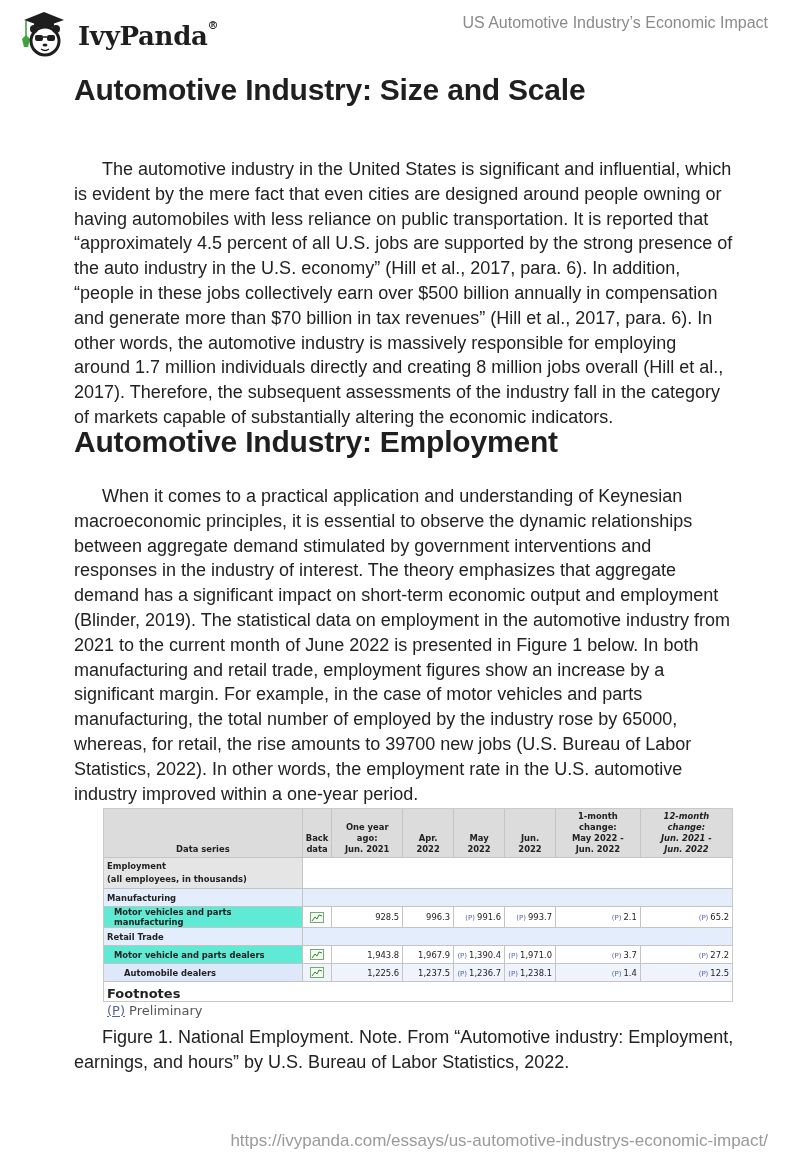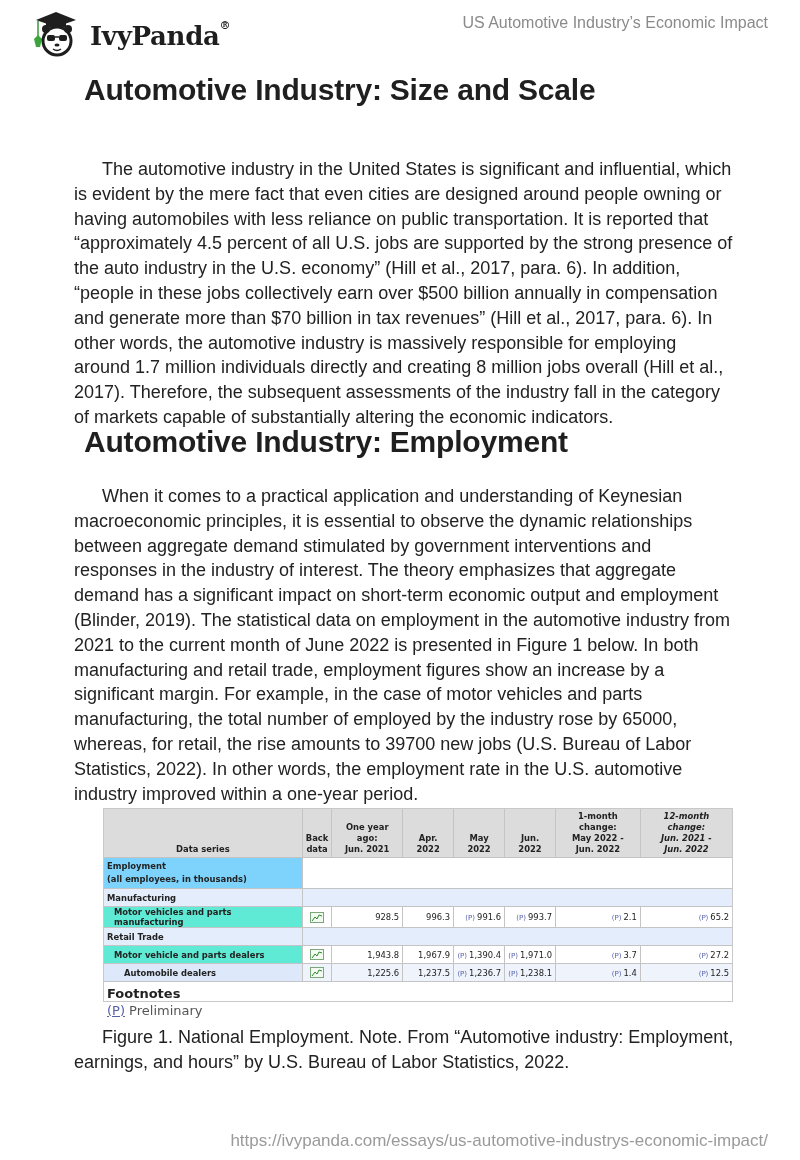--- a/index.html
+++ b/index.html
@@ -1,45 +1,45 @@
 <!DOCTYPE html>
 <html><head>
 <meta charset="utf-8">
 <style>
   html, body { margin: 0; padding: 0; background: #ffffff; }
   body { width: 800px; height: 1160px; position: relative; overflow: hidden; font-family: "Liberation Sans", sans-serif; color: #222; }
 
   .header { position: absolute; left: 0; top: 0; width: 800px; height: 60px; }
-  .logo { position: absolute; left: 30px; top: 7px; display: flex; align-items: center; }
+  .logo { position: absolute; left: 18px; top: 7px; display: flex; align-items: center; }
   .logo-mark { width: 56px; height: 50px; position: relative; }
   .logo-text { font-family: "DejaVu Serif", serif; font-weight: bold; font-size: 26px; color: #1e1e1e; margin-left: 4px; margin-top: 8px; letter-spacing: -0.3px; }
   .logo-text sup { font-size: 11px; vertical-align: top; position: relative; top: -2px; }
   .doc-title { position: absolute; right: 32px; top: 14px; font-size: 16px; color: #8a8a8a; }
 
-  h1 { position: absolute; left: 84px; margin: 0; font-size: 30px; font-weight: bold; color: #1f1f1f; letter-spacing: -0.2px; }
+  h1 { position: absolute; left: 74px; margin: 0; font-size: 30px; font-weight: bold; color: #1f1f1f; letter-spacing: -0.2px; }
   .h1-a { top: 73px; }
   .h1-b { top: 425px; }
 
   .para { position: absolute; left: 74px; width: 660px; margin: 0; font-size: 18px; line-height: 24.8px; color: #222; text-indent: 28px; }
   .p1 { top: 157px; }
   .p2 { top: 484px; }
   .p3 { top: 1025px; }
 
   .fig { position: absolute; left: 103px; top: 808px; width: 628px; height: 192px; border: 1px solid #c9c9c9; background: #fff; font-family: "DejaVu Sans", sans-serif; }
   table.bls { border-collapse: collapse; width: 100%; font-size: 8.4px; }
   table.bls th { background: #dcdcdc; font-weight: bold; color: #222; border-right: 1px solid #c4c4c4; border-bottom: 1px solid #c4c4c4; padding: 2px 3px; vertical-align: bottom; text-align: center; line-height: 11px; }
   table.bls th:last-child { border-right: none; font-style: italic; }
   table.bls td { border-right: 1px solid #c4c4c4; border-bottom: 1px solid #c4c4c4; padding: 0 3px; height: 17px; text-align: right; color: #222; }
   table.bls td:last-child { border-right: none; }
   table.bls td.series { text-align: left; font-weight: bold; background: #5eead4; }
   table.bls tr.section td { background: #e3edfb; }
   table.bls tr.section td.series { background: #e3edfb; }
   table.bls tr.alt td { background: #eef3fc; }
   table.bls tr.alt td.series { background: #dde8fa; }
-  table.bls tr.group td.series { background: #7dd3fc; height: 30px; line-height: 13px; margin-top: 12px; }
+  table.bls tr.group td.series { background: #e5e5e5; height: 30px; line-height: 13px; margin-top: 12px; }
   table.bls tr.group td { background: #fff; }
   .ind1 { padding-left: 10px !important; }
   .ind2 { padding-left: 20px !important; }
   td.back { text-align: center !important; }
   .spark { display: inline-block; width: 12px; height: 9px; border: 1px solid #7aa67a; background: #f2faf2; vertical-align: middle; position: relative; }
   .p-mark { color: #5560a8; font-size: 7px; margin-right: 2px; }
   .footnotes { padding: 4px 3px; font-size: 13px; }
   .footnotes .fn-title { font-weight: bold; color: #222; }
   .footnotes .fn-item { color: #555; margin-top: 2px; }
   .footnotes .fn-item .fn-link { color: #5560a8; text-decoration: underline; }

